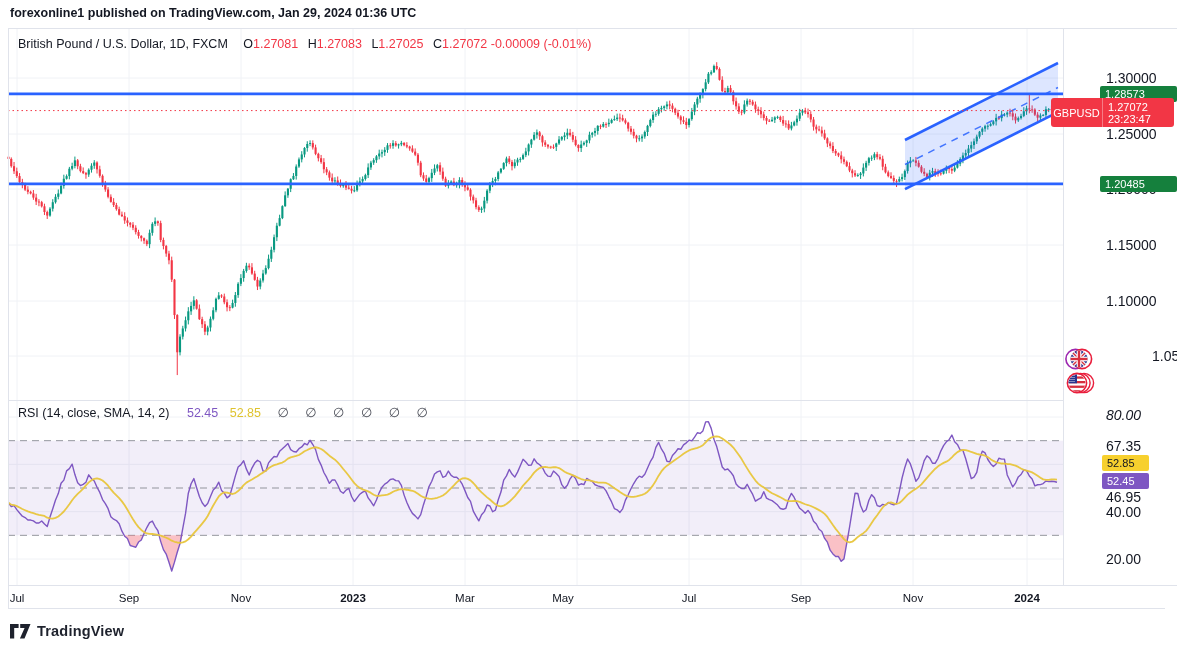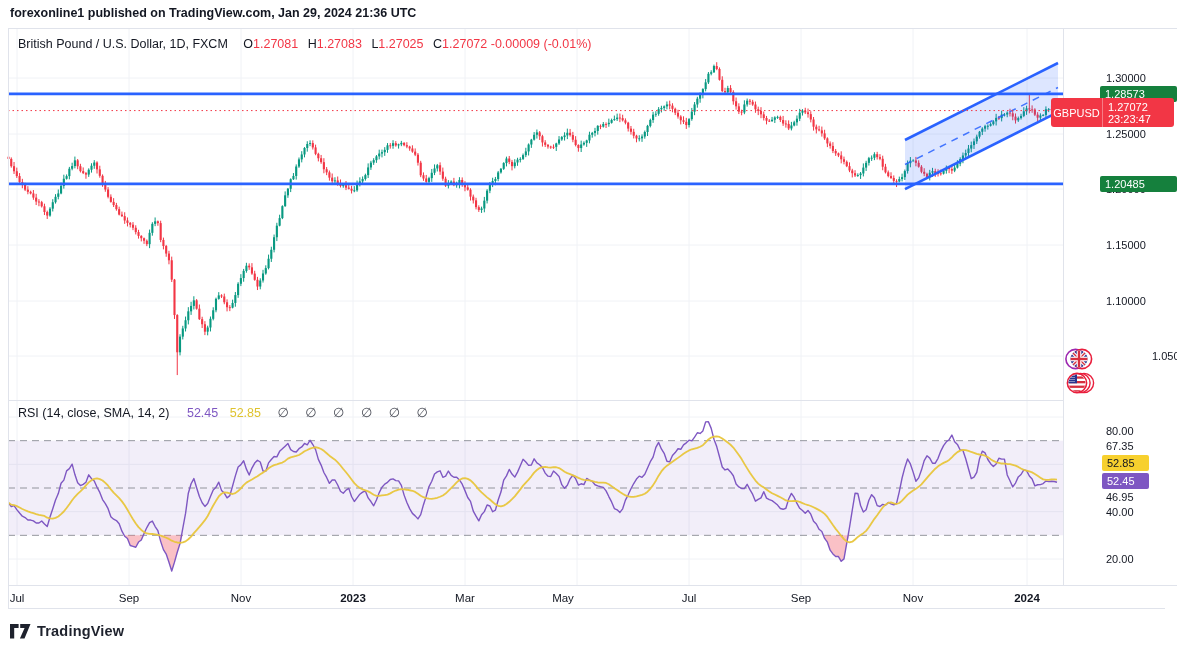--- a/index.html
+++ b/index.html
@@ -10,41 +10,41 @@
   .legend{left:18px;font-size:12.5px;white-space:nowrap;z-index:6;}
   .legend span{vertical-align:middle;}
   #main-legend{top:36px;}
   #rsi-legend{top:405px;}
   .lg-title{color:#131722;margin-right:6px;}
   .lg-letter{color:#131722;margin-left:6px;}
   .lg-red{color:#F23645;}
   .lg-purple{color:#7E57C2;margin-left:8px;}
   .lg-yellow{color:#DFC32F;margin-left:8px;}
   .ghost{color:#4c4f59;margin-left:13px;font-size:13px;}
-  .tick{position:absolute;left:1106px;font-size:11px;height:14px;line-height:14px;color:#131722;white-space:nowrap;}
+  .tick{position:absolute;left:1106px;font-size:14px;height:14px;line-height:14px;color:#131722;white-space:nowrap;}
   .xlab{position:absolute;font-size:11.5px;color:#131722;transform:translateX(-50%);top:591px;height:14px;line-height:14px;}
   .xlab.bold{font-weight:700;}
   .badge{position:absolute;font-size:11px;line-height:16px;height:16px;color:#fff;padding-left:5px;z-index:5;border-radius:2px;}
   #badge-upper,#badge-lower{left:1100px;width:72px;background:#15803d;}
   #price-badge{position:absolute;left:1051px;top:98px;width:123px;height:29px;background:#F23645;border-radius:3px;
      display:flex;color:#fff;z-index:5;font-size:11px;}
   #price-badge .sym{width:51px;display:flex;align-items:center;justify-content:center;border-right:1px solid rgba(255,255,255,.35);}
   #price-badge .col{display:flex;flex-direction:column;justify-content:center;padding-left:5px;}
   #badge-ma{left:1102px;width:42px;background:#F7D02E;color:#131722;}
   #badge-rsi{left:1102px;width:42px;background:#7E57C2;}
   .hline{position:absolute;background:#E0E3EB;height:1px;z-index:4;}
   .vline{position:absolute;background:#E0E3EB;width:1px;z-index:4;}
   #footer{left:10px;top:623px;display:flex;align-items:center;gap:6px;z-index:6;}
   #footer .lg-text{font-size:14.5px;font-weight:600;color:#1E222D;letter-spacing:.2px;}
   #flags{left:1063px;top:345px;z-index:6;}
 </style>
 </head>
 <body>
 
-<div class="abs" id="attribution">forexonline1 published on TradingView.com, Jan 29, 2024 21:36 UTC</div>
+<div class="abs" id="attribution">forexonline1 published on TradingView.com, Jan 29, 2024 01:36 UTC</div>
 
 <svg id="chart-svg" class="abs" width="1177" height="650">
     <line x1="17" y1="28" x2="17" y2="585" stroke="#F0F2F6" stroke-width="1"></line>
     <line x1="129" y1="28" x2="129" y2="585" stroke="#F0F2F6" stroke-width="1"></line>
     <line x1="241" y1="28" x2="241" y2="585" stroke="#F0F2F6" stroke-width="1"></line>
     <line x1="353" y1="28" x2="353" y2="585" stroke="#F0F2F6" stroke-width="1"></line>
     <line x1="465" y1="28" x2="465" y2="585" stroke="#F0F2F6" stroke-width="1"></line>
     <line x1="577" y1="28" x2="577" y2="585" stroke="#F0F2F6" stroke-width="1"></line>
     <line x1="689" y1="28" x2="689" y2="585" stroke="#F0F2F6" stroke-width="1"></line>
     <line x1="801" y1="28" x2="801" y2="585" stroke="#F0F2F6" stroke-width="1"></line>
@@ -882,21 +882,21 @@
 
 <div id="price-axis" class="abs" style="left:0;top:0">
     <div class="tick" style="top: 71px;">1.30000</div>
     <div class="tick" style="top: 127px;">1.25000</div>
     <div class="tick" style="top: 182px;">1.20000</div>
     <div class="tick" style="top: 238px;">1.15000</div>
     <div class="tick" style="top: 294px;">1.10000</div>
     <div class="tick" style="top: 349px; margin-left: 46px;">1.05000</div>
   </div>
 <div id="rsi-axis" class="abs" style="left:0;top:0">
-    <div class="tick" style="top: 424px;">80.00</div>
+    <div class="tick" style="top: 408px; font-style: italic;">80.00</div>
     <div class="tick" style="top: 439px;">67.35</div>
     <div class="tick" style="top: 490px;">46.95</div>
     <div class="tick" style="top: 505px;">40.00</div>
     <div class="tick" style="top: 552px;">20.00</div>
   </div>
 <div id="time-axis" class="abs" style="left:0;top:0">
     <div class="xlab" style="left: 17px;">Jul</div>
     <div class="xlab" style="left: 129px;">Sep</div>
     <div class="xlab" style="left: 241px;">Nov</div>
     <div class="xlab bold" style="left: 353px;">2023</div>

